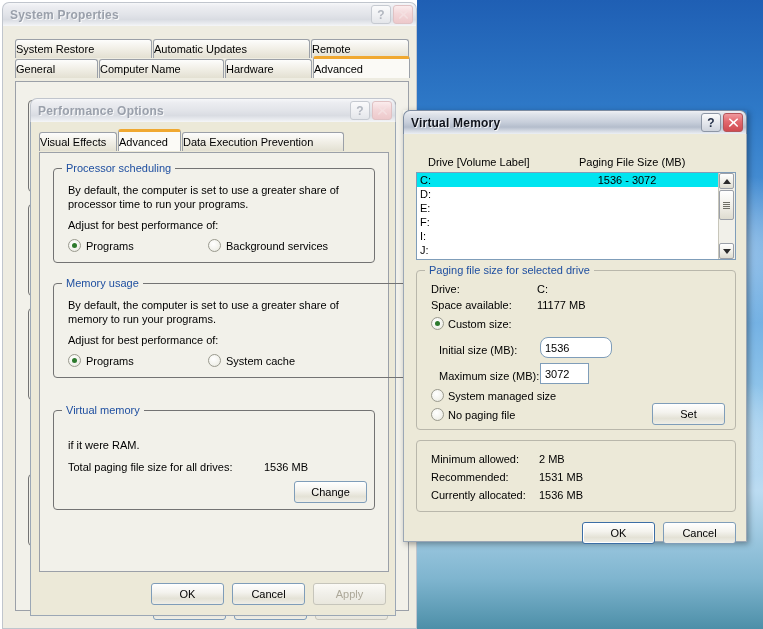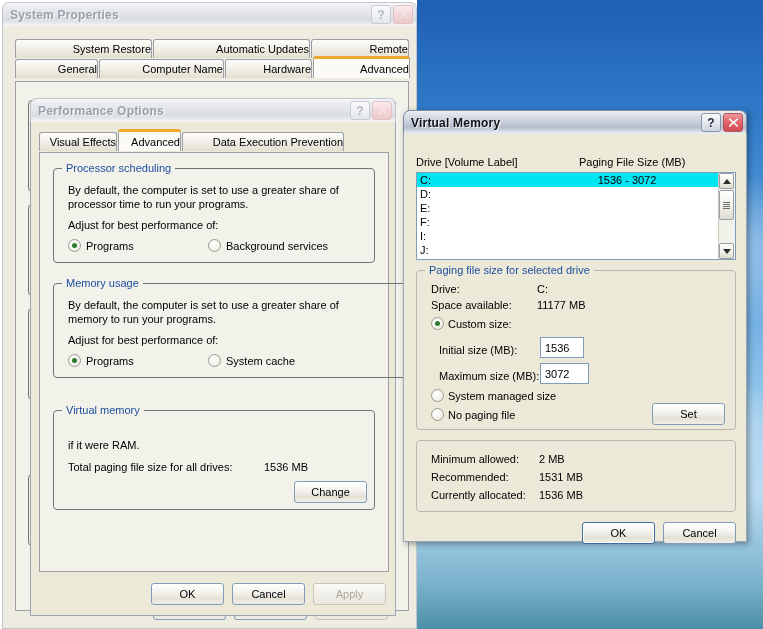--- a/index.html
+++ b/index.html
@@ -59,21 +59,21 @@
     background:#ece9d8;
   }
   .win-body.inactive{border-color:#c0c5cd;background:#eeece1;}
   
   .tabstrip{position:relative;}
   .tab{
     position:absolute;box-sizing:border-box;height:19px;
     border:1px solid #9ba0a8;border-bottom:none;
     border-top-left-radius:3px;border-top-right-radius:3px;
     background:linear-gradient(180deg,#fdfdfc 0%,#f2f0e8 45%,#e3e0d2 100%);
-    display:flex;align-items:center;justify-content:flex-end;
+    display:flex;align-items:center;justify-content:flex-start;
     font-size:11px;color:#000;white-space:nowrap;
   }
   .tab.selected{
     background:#fbfaf6;border-color:#9ba0a8;z-index:5;height:22px;
     border-top:3px solid #f0a830;
   }
   .tab-page{
     box-sizing:border-box;border:1px solid #9ba0a8;background:#f2f1ea;
   }
   
@@ -279,21 +279,21 @@
       <div class="tb-btn tb-close">
         <svg width="11" height="11" viewBox="0 0 11 11" aria-hidden="true">
           <path d="M1.8 1.2 L5.5 4.6 L9.2 1.2 L10.2 2.3 L6.8 5.6 L10.2 8.9 L9.2 10 L5.5 6.6 L1.8 10 L0.8 8.9 L4.2 5.6 L0.8 2.3 Z" fill="currentColor"></path>
         </svg>
       </div>
     </div>
   </div>
 
   <div class="win-body" style="position:absolute;left:0;top:24px;width:344px;height:408px;background:#ece9d8;">
 
-    <span class="lbl" style="left:12px;top:22px;">Drive  [Volume Label]</span>
+    <span class="lbl" style="left:24px;top:22px;">Drive  [Volume Label]</span>
     <span class="lbl" style="left:175px;top:22px;">Paging File Size (MB)</span>
 
     <div class="listbox" style="left:12px;top:38px;width:320px;height:88px;">
       <div class="lrow sel">
         <span class="d">C:</span>
         <span class="s">1536 - 3072</span>
       </div>
       <div class="lrow">
         <span class="d">D:</span>
         <span class="s"></span>
@@ -334,21 +334,21 @@
       <span class="lbl" style="left:14px;top:12px;">Drive:</span>
       <span class="lbl" style="left:120px;top:12px;">C:</span>
 
       <span class="lbl" style="left:14px;top:28px;">Space available:</span>
       <span class="lbl" style="left:120px;top:28px;">11177 MB</span>
 
       <div class="radio on" style="left:14px;top:46px;"></div>
       <span class="lbl" style="left:31px;top:47px;">Custom size:</span>
 
       <span class="lbl" style="left:22px;top:73px;">Initial size (MB):</span>
-      <div class="tinput" style="left:123px;top:66px;width:44px;">
+      <div class="tinput" style="left:123px;top:66px;width:72px;border-radius:8px;">
         <span>1536</span>
       </div>
 
       <span class="lbl" style="left:22px;top:99px;">Maximum size (MB):</span>
       <div class="tinput" style="left:123px;top:92px;width:49px;">
         <span>3072</span>
       </div>
 
       <div class="radio" style="left:14px;top:118px;"></div>
       <span class="lbl" style="left:31px;top:119px;">System managed size</span>

